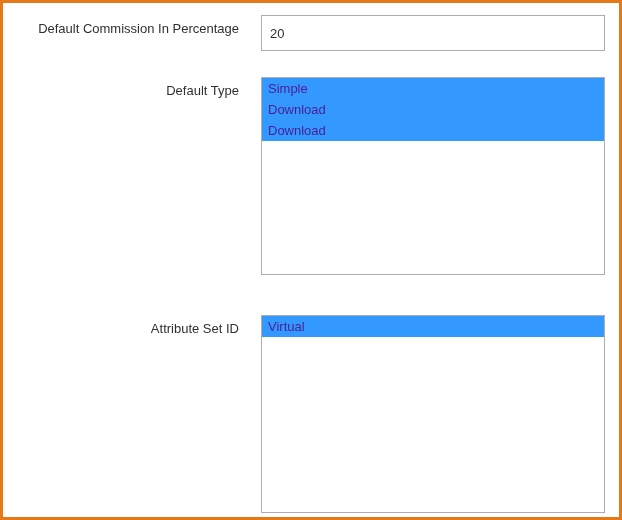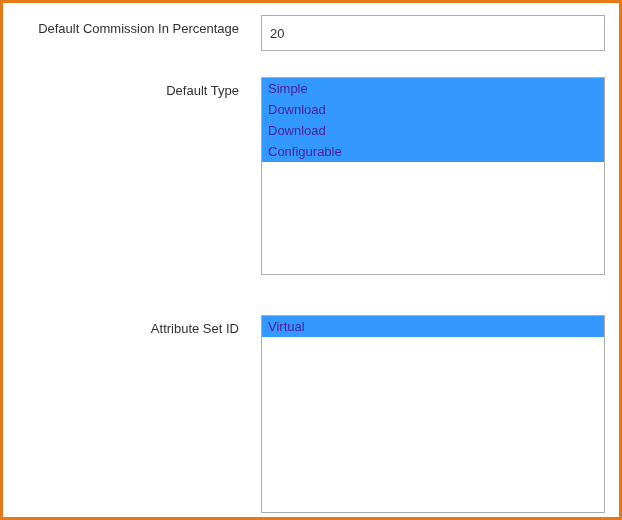--- a/index.html
+++ b/index.html
@@ -105,21 +105,20 @@
     </div>
   </div>
 
   <div class="form-row">
     <label class="form-label">Default Type</label>
     <div class="form-control-wrap">
       <div class="multiselect ms-product">
           <div class="ms-option selected">Simple</div>
           <div class="ms-option selected">Download</div>
           <div class="ms-option selected">Download</div>
-          <div class="ms-option selected">Configurable</div>
         </div>
     </div>
   </div>
 
   <div class="form-row">
     <label class="form-label">Attribute Set ID</label>
     <div class="form-control-wrap">
       <div class="multiselect ms-attr">
           <div class="ms-option selected">Virtual</div>
         </div>

